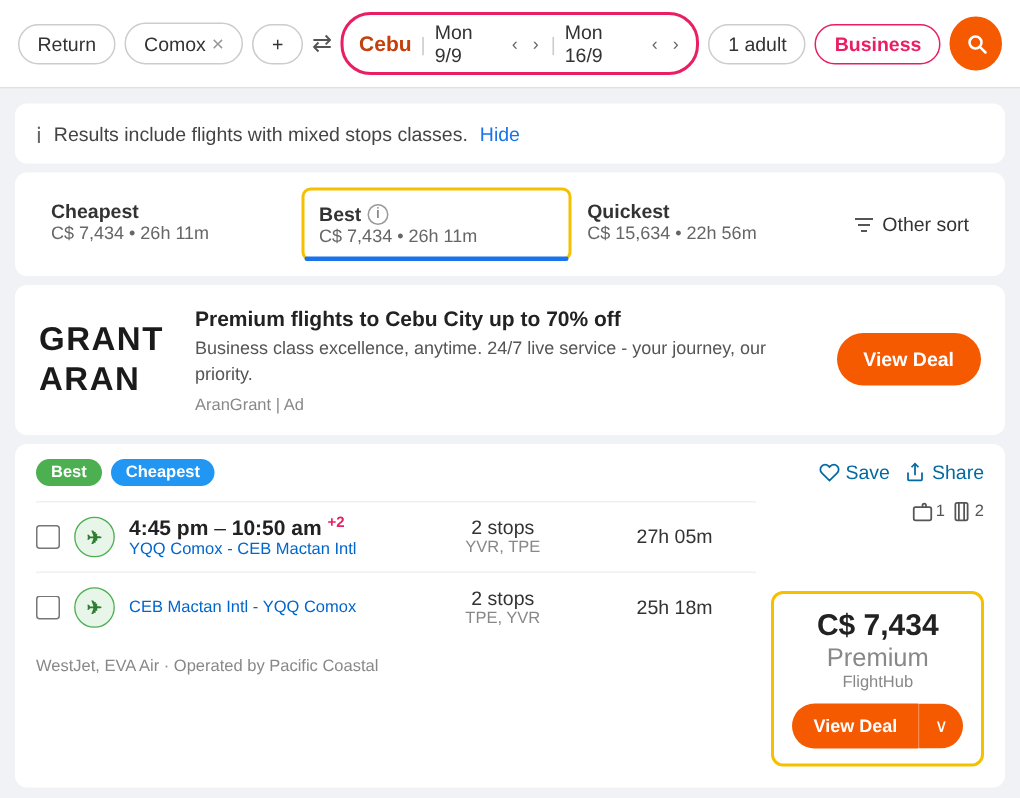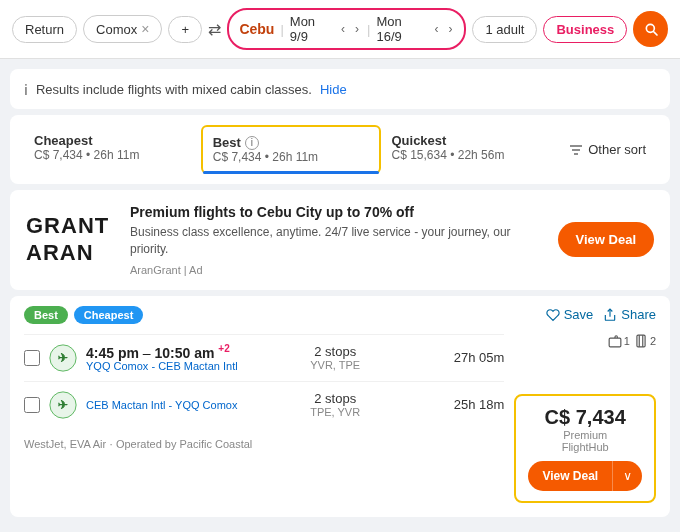--- a/index.html
+++ b/index.html
@@ -198,36 +198,36 @@
     }
     .airline-logo svg { width: 28px; height: 28px; }
     .flight-times {
       flex: 0 0 160px;
     }
     .flight-times .time { font-weight: 700; font-size: 14px; color: #222; }
     .flight-times .route { font-size: 11px; color: #0066cc; }
     .stops-info { flex: 1; text-align: center; }
     .stops-info .stops { font-size: 13px; color: #333; }
     .stops-info .via { font-size: 11px; color: #888; }
-    .duration-info { flex: 0 0 80px; text-align: right; }
+    .duration-info { flex: 0 0 80px; }
     .duration-info .dur { font-size: 13px; color: #333; font-weight: 500; }
 
     
     .price-box {
       background: white;
       border: 2px solid #f5c000;
       border-radius: 8px;
       padding: 10px 12px;
       min-width: 120px;
       text-align: center;
       margin-top: 40px;
     }
     .price-box .price { font-size: 20px; font-weight: 700; color: #222; }
     .price-box .provider { font-size: 11px; color: #888; }
-    .price-box .cabin { font-size: 11px; color: #888; }
+    .price-box .cabin { font-size: 17px; color: #888; }
     .price-box-actions { display: flex; gap: 0; margin-top: 8px; }
     .price-box .btn-book {
       background: #f55a00;
       color: white;
       border: none;
       border-radius: 20px 0 0 20px;
       padding: 8px 14px;
       cursor: pointer;
       font-size: 12px;
       font-weight: 600;
@@ -297,21 +297,21 @@
 
   <button class="btn-orange">
     <svg width="16" height="16" fill="white" viewBox="0 0 24 24">
         <path d="M21 21l-4.35-4.35M17 11A6 6 0 1 1 5 11a6 6 0 0 1 12 0z" stroke="white" stroke-width="2.5" fill="none" stroke-linecap="round"></path>
       </svg>
   </button>
 </div>
 
 <div class="notice">
   <span class="info-icon">ℹ</span>
-  <span>Results include flights with mixed cabin classes.</span>
+  <span>Results include flights with mixed stops classes.</span>
   <a class="hide-link">Hide</a>
 </div>
 
 <div class="sort-bar">
   <div class="sort-tab">
     <div class="label">Cheapest</div>
     <div class="sub">C$ 7,434 • 26h 11m</div>
   </div>
 
   <div class="sort-tab highlighted" style="position:relative;">

